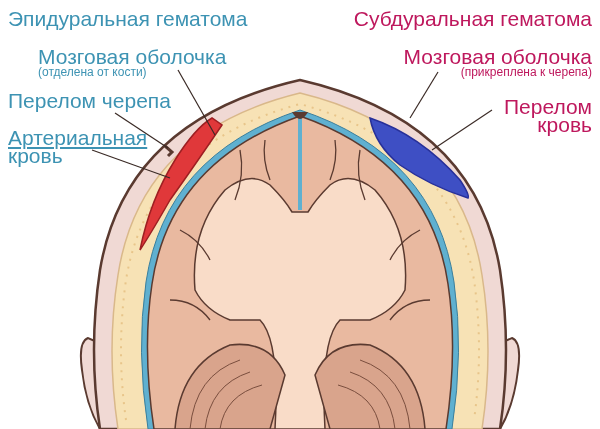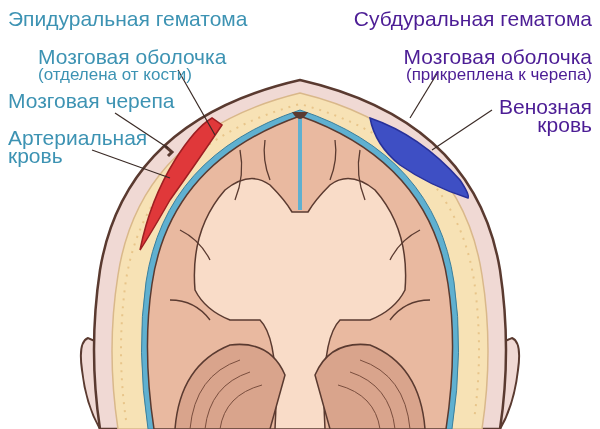--- a/index.html
+++ b/index.html
@@ -2,23 +2,23 @@
 <html><head>
 <meta charset="utf-8">
 <style>
   html, body { margin: 0; padding: 0; background: #ffffff; }
   body { width: 600px; height: 429px; position: relative; overflow: hidden; font-family: "Liberation Sans", "DejaVu Sans", sans-serif; }
   .stage { position: absolute; left: 0; top: 0; width: 600px; height: 429px; }
   svg.art { position: absolute; left: 0; top: 0; }
   .label { position: absolute; white-space: nowrap; line-height: 1; font-family: "Liberation Sans", "DejaVu Sans", sans-serif; }
   .title { font-size: 21px; }
   .main { font-size: 21px; }
-  .sub { font-size: 17px; }
+  .sub { font-size: 12px; }
   .blue { color: #3d93b3; }
-  .green { color: #4c1d95; }
+  .green { color: #be185d; }
 </style>
 </head>
 <body>
 
 <div class="stage">
 
   <svg class="art" width="600" height="429" viewBox="0 0 600 429">
 
     <path d="M88 338 Q78 342 82 370 Q86 405 100 429 L125 429 Q110 395 104 345 Z" fill="#f0d9d4" stroke="#5a3a30" stroke-width="2"></path>
     <path d="M512 338 Q522 342 518 370 Q514 405 500 429 L475 429 Q490 395 496 345 Z" fill="#f0d9d4" stroke="#5a3a30" stroke-width="2"></path>
@@ -71,22 +71,22 @@
       <line x1="115" y1="113" x2="168" y2="148"></line>
       <line x1="92" y1="150" x2="170" y2="178"></line>
       <line x1="438" y1="72" x2="410" y2="118"></line>
       <line x1="492" y1="110" x2="432" y2="150"></line>
     </g>
   </svg>
 
   <div class="label title blue" style="left:8px; top:8px;">Эпидуральная гематома</div>
   <div class="label main blue" style="left:38px; top:46px;">Мозговая оболочка</div>
   <div class="label sub blue" style="left:38px; top:66px;">(отделена от кости)</div>
-  <div class="label main blue" style="left:8px; top:90px;">Мозговая черепа</div>
-  <div class="label main blue" style="left:8px; top:127px;">Артериальная</div>
+  <div class="label main blue" style="left:8px; top:90px;">Перелом черепа</div>
+  <div class="label main blue" style="left:8px; top:127px;text-decoration:underline;">Артериальная</div>
   <div class="label main blue" style="left:8px; top:145px;">кровь</div>
 
   <div class="label title green" style="right:8px; top:8px;">Субдуральная гематома</div>
   <div class="label main green" style="right:8px; top:46px;">Мозговая оболочка</div>
   <div class="label sub green" style="right:8px; top:66px;">(прикреплена к черепа)</div>
-  <div class="label main green" style="right:8px; top:96px;">Венозная</div>
+  <div class="label main green" style="right:8px; top:96px;">Перелом</div>
   <div class="label main green" style="right:8px; top:114px;">кровь</div>
 </div>
 
 </body></html>

